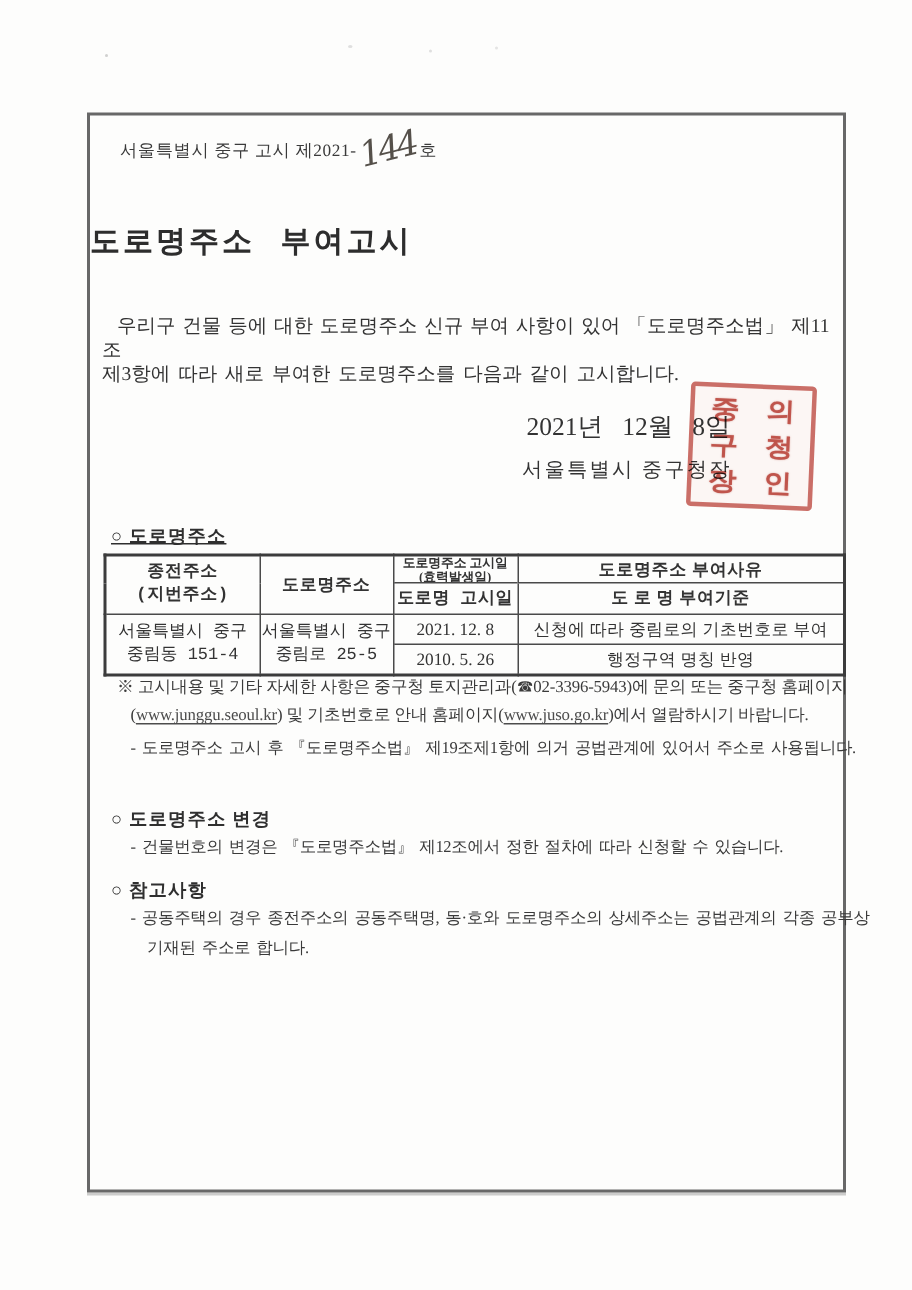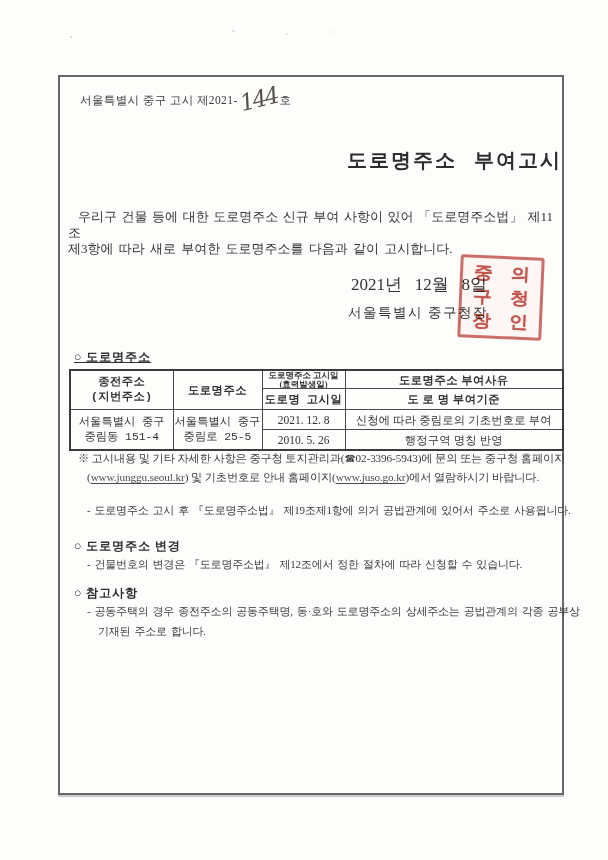--- a/index.html
+++ b/index.html
@@ -24,21 +24,21 @@
   }
   .frame > *{position:absolute;}
 
   .notice-no{left:20px;top:16px;font-size:11.5px;letter-spacing:.4px;color:#3a3a3a;white-space:nowrap;}
   .handwritten{
     display:inline-block;font-family:"DejaVu Serif",serif;font-style:italic;
     font-size:23px;letter-spacing:-2px;color:#55504a;
     transform:rotate(-14deg) translateY(3px);margin:0 3px 0 1px;line-height:0;
   }
 
-  .doc-title{left:0;right:0;top:70px;text-align:right;font-weight:bold;
+  .doc-title{left:0;right:0;top:70px;text-align:left;font-weight:bold;
     font-size:20px;letter-spacing:2px;word-spacing:10px;color:#2d2d2d;}
 
   .body-para{left:8px;right:9px;top:132px;font-size:13px;line-height:16px;color:#333;}
   .body-line1{text-align:justify;text-align-last:justify;text-indent:10px;word-spacing:1px;}
   .body-line2{word-spacing:2px;}
 
   .issue-date{left:291px;top:196px;font-size:17px;white-space:pre;color:#333;}
   .issuer{left:288px;top:227px;font-size:13.5px;letter-spacing:1.5px;color:#333;white-space:nowrap;text-align:center;}
 
   .seal{
@@ -75,21 +75,21 @@
   td.date{white-space:pre;font-size:11.5px;}
   td.reason{text-align:left;padding-left:7px;letter-spacing:.2px;}
   .two-line div{line-height:15px;font-family:Liberation Mono, monospace;}
 
   .note{left:18px;top:372px;font-size:11.2px;line-height:19px;color:#3a3a3a;white-space:nowrap;letter-spacing:-.1px;}
   .note .cont{padding-left:9px;}
   .url{text-decoration:underline;text-underline-offset:2px;color:#4c4c4c;}
 
   .sec-item{font-size:11px;letter-spacing:-.2px;word-spacing:1.5px;color:#3a3a3a;white-space:nowrap;}
   #sec2h{left:14px;top:407px;}
-  #sec2i1{left:27px;top:426px;text-align:center;}
+  #sec2i1{left:27px;top:414px;text-align:center;}
   #sec2i2{left:27px;top:444px;}
   #sec3h{left:14px;top:461px;}
   #sec3i1{left:27px;top:480px;}
   #sec4h{left:14px;top:508px;}
   #sec4i1{left:27px;top:527px;}
   #sec4i2{left:38px;top:547px;}
 </style>
 </head>
 <body>
 

